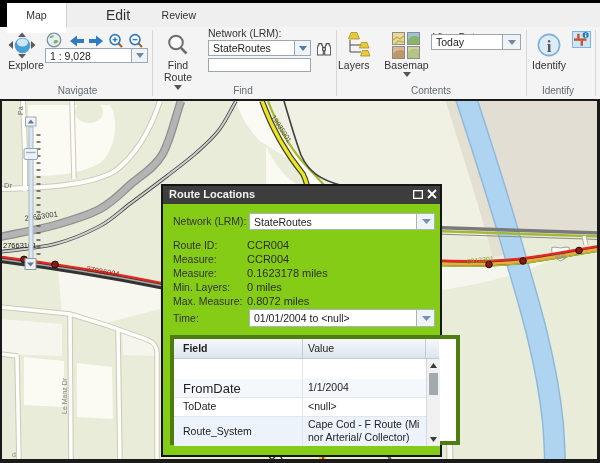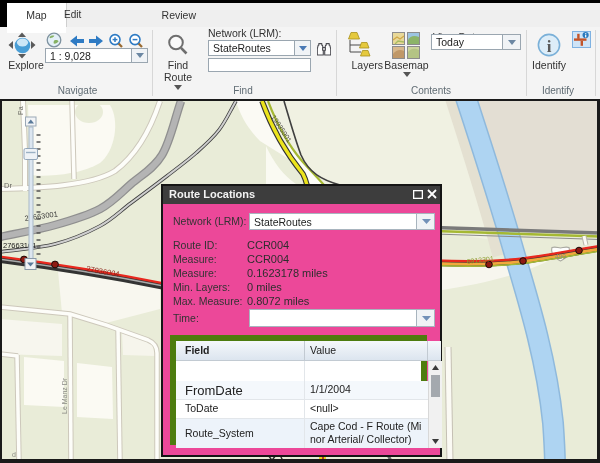--- a/index.html
+++ b/index.html
@@ -16,21 +16,21 @@
 .dv{font-size:11px;color:#2e2e2e}
 </style>
 </head>
 <body>
 
 <div class="abs" style="left:0;top:0;width:600px;height:27px;background:#efefef"></div>
 <div class="abs" style="left:0;top:0;width:600px;height:3px;background:#000"></div>
 <div class="abs" style="left:0;top:0;width:7px;height:27px;background:#000"></div>
 <div class="abs" style="left:7px;top:3px;width:59px;height:24px;background:#fff;border-right:1px solid #cfcfcf"></div>
 <div class="abs" style="left:7px;top:3px;width:59px;height:24px;line-height:24px;text-align:center;font-size:10.5px;color:#333">Map</div>
-<div class="abs" style="left:64px;top:3px;width:44px;height:24px;line-height:24px;text-align:left;font-size:10px;color:#333">Edit</div>
+<div class="abs" style="left:96px;top:3px;width:44px;height:24px;line-height:24px;text-align:center;font-size:14px;color:#333">Edit</div>
 <div class="abs" style="left:146px;top:3px;width:50px;height:24px;line-height:24px;text-align:right;font-size:10.5px;color:#333">Review</div>
 
 <div class="abs" style="left:0;top:27px;width:600px;height:72px;background:#f4f4f4"></div>
 <div class="abs" style="left:7px;top:27px;width:59px;height:6px;background:#fff"></div>
 <div class="abs" style="left:0;top:99px;width:600px;height:2px;background:#1a1a1a"></div>
 <div class="sep" style="left:152px"></div>
 <div class="sep" style="left:336px"></div>
 <div class="sep" style="left:526px"></div>
 <div class="sep" style="left:595px"></div>
 
@@ -101,21 +101,21 @@
  </g>
 </svg>
 <div class="abs grp" style="left:213px;top:85px;width:60px">Find</div>
 
 <svg class="abs" style="left:345px;top:31px" width="30" height="28" viewBox="0 0 30 28">
  <path d="M5,9 L5,21 M5,14 L16,14 M5,21 L16,21" stroke="#4a4a4a" stroke-width="1" fill="none"></path>
  <path d="M3.5,8 L6,1.5 L12,1.5 L14.5,8 Z" fill="#e5c93e" stroke="#a8901c" stroke-width="0.8"></path>
  <path d="M14.5,17 L16.5,11.5 L22,11.5 L24,17 Z" fill="#e5c93e" stroke="#a8901c" stroke-width="0.8"></path>
  <path d="M15.5,25 L17.5,19.5 L23,19.5 L25,25 Z" fill="#e5c93e" stroke="#a8901c" stroke-width="0.8"></path>
 </svg>
-<div class="abs lbl" style="left:338px;top:59px;width:45px;text-align:right">Layers</div>
+<div class="abs lbl" style="left:338px;top:59px;width:45px;text-align:left">Layers</div>
 <svg class="abs" style="left:392px;top:32px" width="28" height="27" viewBox="0 0 28 27">
  <rect x="0.5" y="0.5" width="12" height="12" fill="#e8d898" stroke="#8c8c8c"></rect>
  <path d="M1,8 L5,5 L8,7 L12,4" stroke="#d0a848" stroke-width="1.3" fill="none"></path>
  <path d="M3,12 L6,9 L12,10" stroke="#a8bc60" stroke-width="1.3" fill="none"></path>
  <rect x="15.5" y="0.5" width="12" height="12" fill="#9cc4e0" stroke="#8c8c8c"></rect>
  <path d="M16,8 C18,4 22,3 27,5 L27,12 L16,12 Z" fill="#8cb468"></path>
  <rect x="0.5" y="14.5" width="12" height="12" fill="#d8b88c" stroke="#8c8c8c"></rect>
  <path d="M1,22 C4,18 8,17 12,19 L12,26 L1,26 Z" fill="#c09868"></path>
  <rect x="15.5" y="14.5" width="12" height="12" fill="#ccd49c" stroke="#8c8c8c"></rect>
  <path d="M16,20 C19,16 23,16 27,18 L27,26 L16,26 Z" fill="#b4c484"></path>
@@ -285,21 +285,21 @@
   <rect x="24" y="47.5" width="13.5" height="11" rx="1.5" fill="#eef2f6" stroke="#92a6ba"></rect>
   <line x1="26" y1="51.5" x2="35.5" y2="51.5" stroke="#9ab0c4" stroke-width="1.4"></line>
  </g>
 </svg>
 
 <div class="abs" style="left:0;top:0;width:2px;height:362px;background:#1a1a1a"></div>
 <div class="abs" style="left:597px;top:0;width:3px;height:362px;background:#1a1a1a"></div>
 <div class="abs" style="left:0;top:358px;width:600px;height:4px;background:#1a1a1a"></div>
 </div>
 
-<div class="abs" style="left:161px;top:184px;width:281px;height:273px;background:#ec4899;border:2px solid #151515;box-sizing:border-box">
+<div class="abs" style="left:161px;top:184px;width:281px;height:273px;background:#84cc16;border:2px solid #151515;box-sizing:border-box">
  <div class="abs" style="left:0;top:0;width:277px;height:18px;background:#3d3d3d">
   <span style="position:absolute;left:6px;top:2px;font-size:11px;font-weight:bold;color:#f2f2f2">Route Locations</span>
   <svg style="position:absolute;right:17px;top:4px" width="10" height="9" viewBox="0 0 10 9">
         <rect x="0.5" y="0.5" width="9" height="8" fill="none" stroke="#fff" stroke-width="1.6"></rect>
       </svg>
   <svg style="position:absolute;right:3px;top:3px" width="10" height="10" viewBox="0 0 10 10">
         <path d="M1,1 L9,9 M9,1 L1,9" stroke="#fff" stroke-width="1.8"></path>
       </svg>
  </div>
  <div class="abs dl" style="left:10px;top:29px">Network (LRM):</div>
@@ -316,28 +316,29 @@
  <div class="abs dl" style="left:10px;top:67px">Measure:</div>
     <div class="abs dv" style="left:84px;top:67px">CCR004</div>
  <div class="abs dl" style="left:10px;top:81px">Measure:</div>
     <div class="abs dv" style="left:84px;top:81px">0.1623178 miles</div>
  <div class="abs dl" style="left:10px;top:95px">Min. Layers:</div>
     <div class="abs dv" style="left:84px;top:95px">0 miles</div>
  <div class="abs dl" style="left:10px;top:109px">Max. Measure:</div>
     <div class="abs dv" style="left:84px;top:109px">0.8072 miles</div>
  <div class="abs dl" style="left:10px;top:126px">Time:</div>
  <div class="combo" style="left:86px;top:123px;width:186px;height:18px;border-color:#a8b4be">
+  <span style="position:absolute;left:4px;top:2px">01/01/2004 to &lt;null&gt;</span>
   <div class="dbtn" style="width:17px;border-color:#a8b4be">
         <svg width="9" height="5" viewBox="0 0 9 5">
           <polygon points="0,0 9,0 4.5,5" fill="#7291b8"></polygon>
         </svg>
       </div>
  </div>
 
- <div class="abs" style="left:7px;top:149px;width:257px;height:110px;border:6px solid #4d7c0f;box-sizing:border-box;background:#fff">
+ <div class="abs" style="left:7px;top:149px;width:290px;height:110px;border:4px solid #4d7c0f;box-sizing:border-box;background:#fff">
   <div class="abs" style="left:0;top:0;width:265px;height:19px;background:linear-gradient(#f5f8fb,#dce5ef);border-bottom:1px solid #c2cad2">
    <span style="position:absolute;left:9px;top:3px;font-size:10.5px;font-weight:bold;color:#222">Field</span>
    <span style="position:absolute;left:134px;top:3px;font-size:10.5px;font-weight:normal;color:#222">Value</span>
    <div class="abs" style="left:128px;top:0;width:1px;height:19px;background:#c2cad2"></div>
    <div class="abs" style="left:251px;top:0;width:1px;height:19px;background:#c2cad2"></div>
   </div>
   <div class="abs" style="left:0;top:40px;width:252px;height:18px;background:#f4f8fc;border-bottom:1px solid #e2e6ea">
    <span style="position:absolute;left:9px;top:2px;font-size:13px;color:#222">FromDate</span>
    <span style="position:absolute;left:134px;top:2px;font-size:10.5px;color:#222">1/1/2004</span>
   </div>

